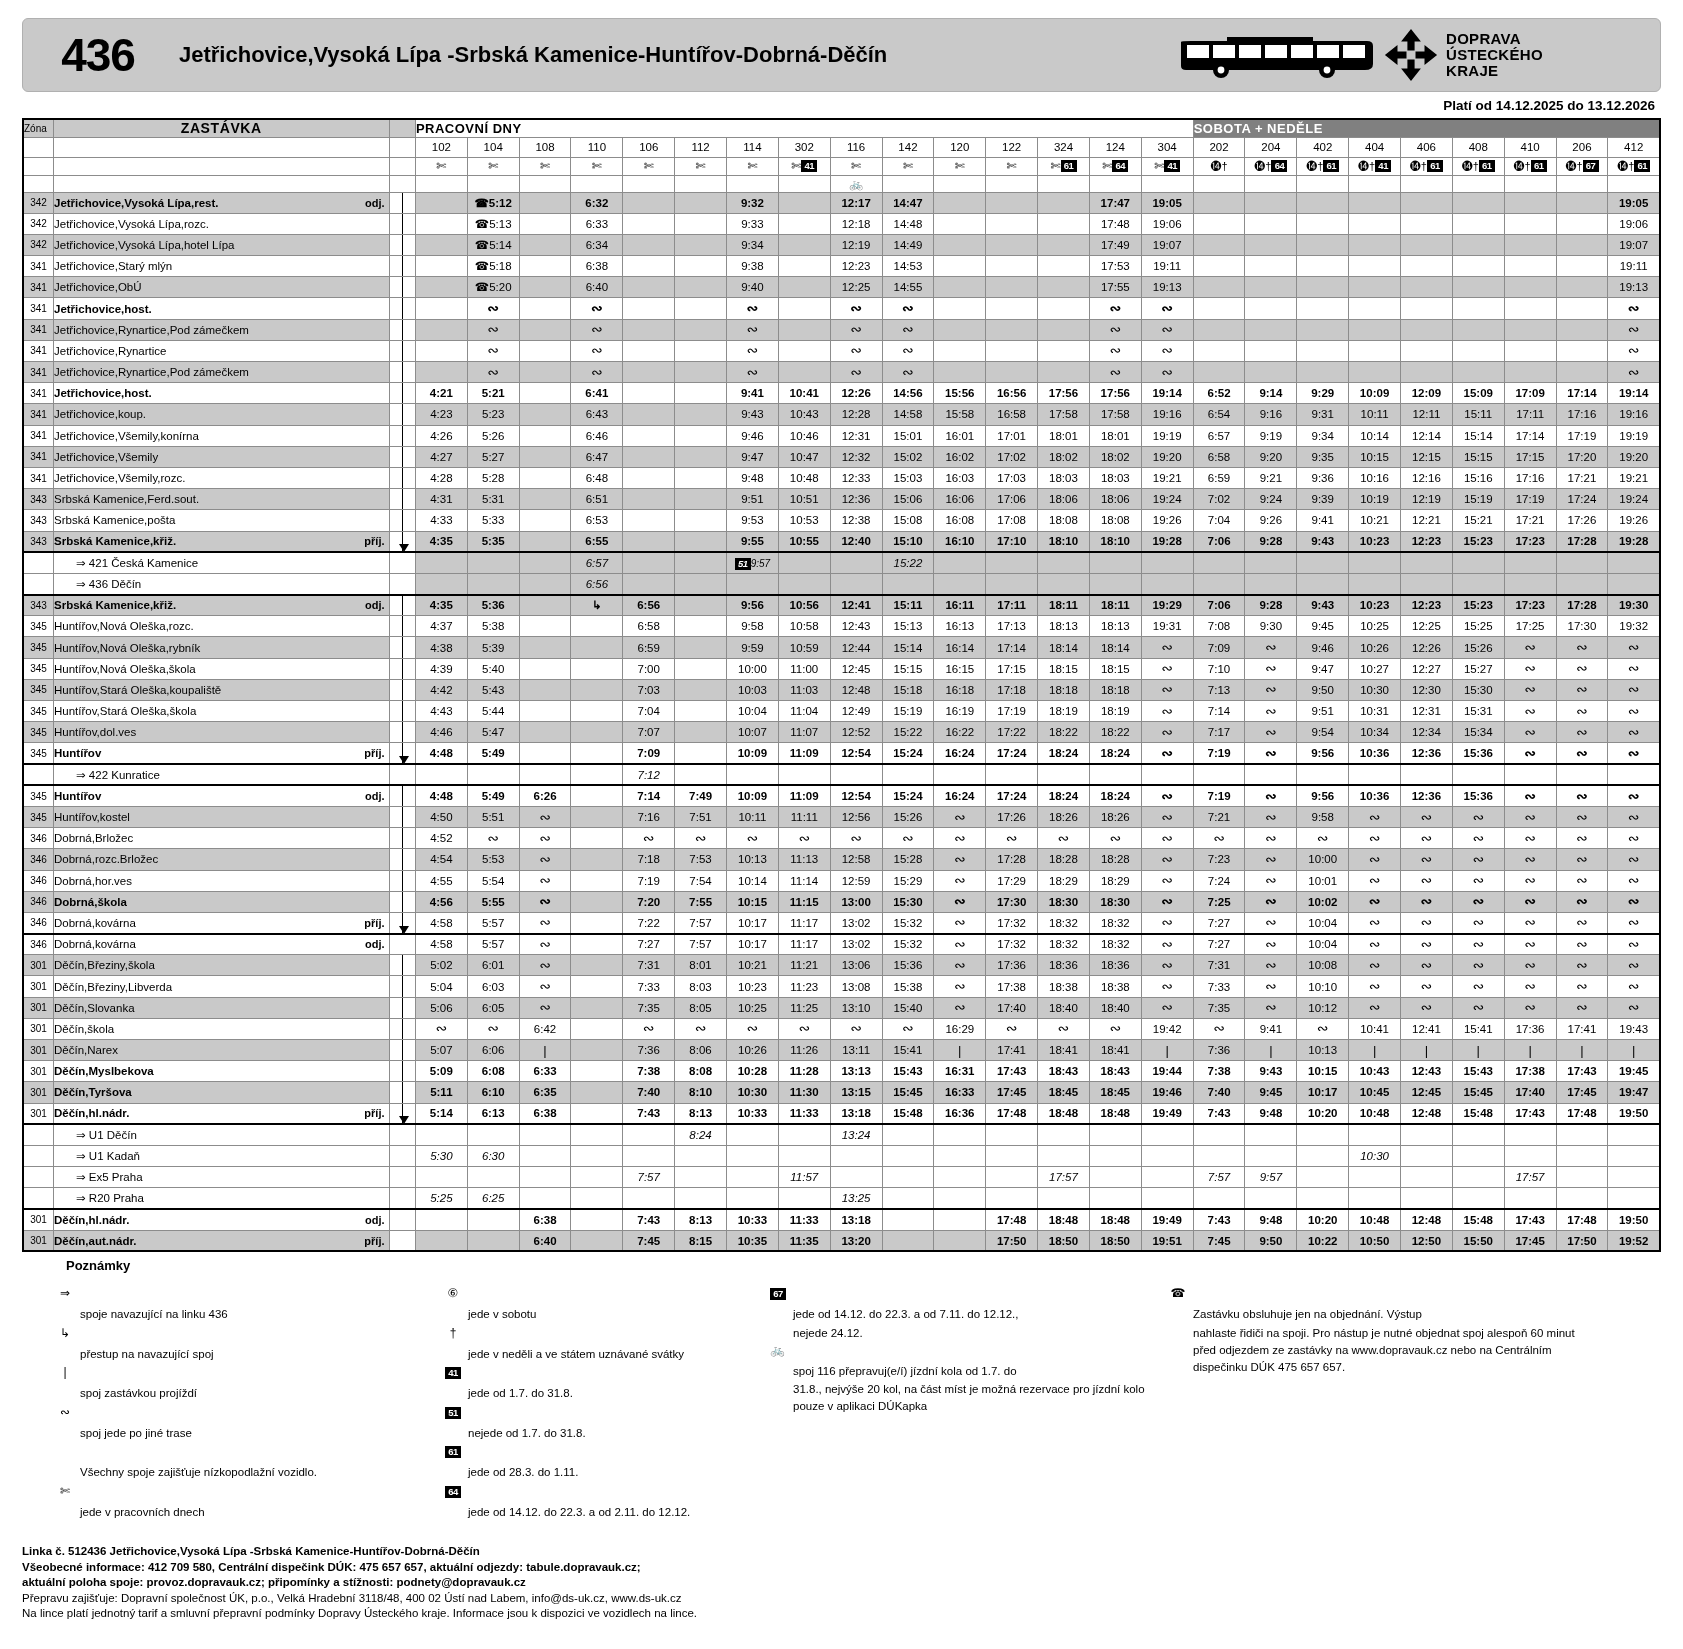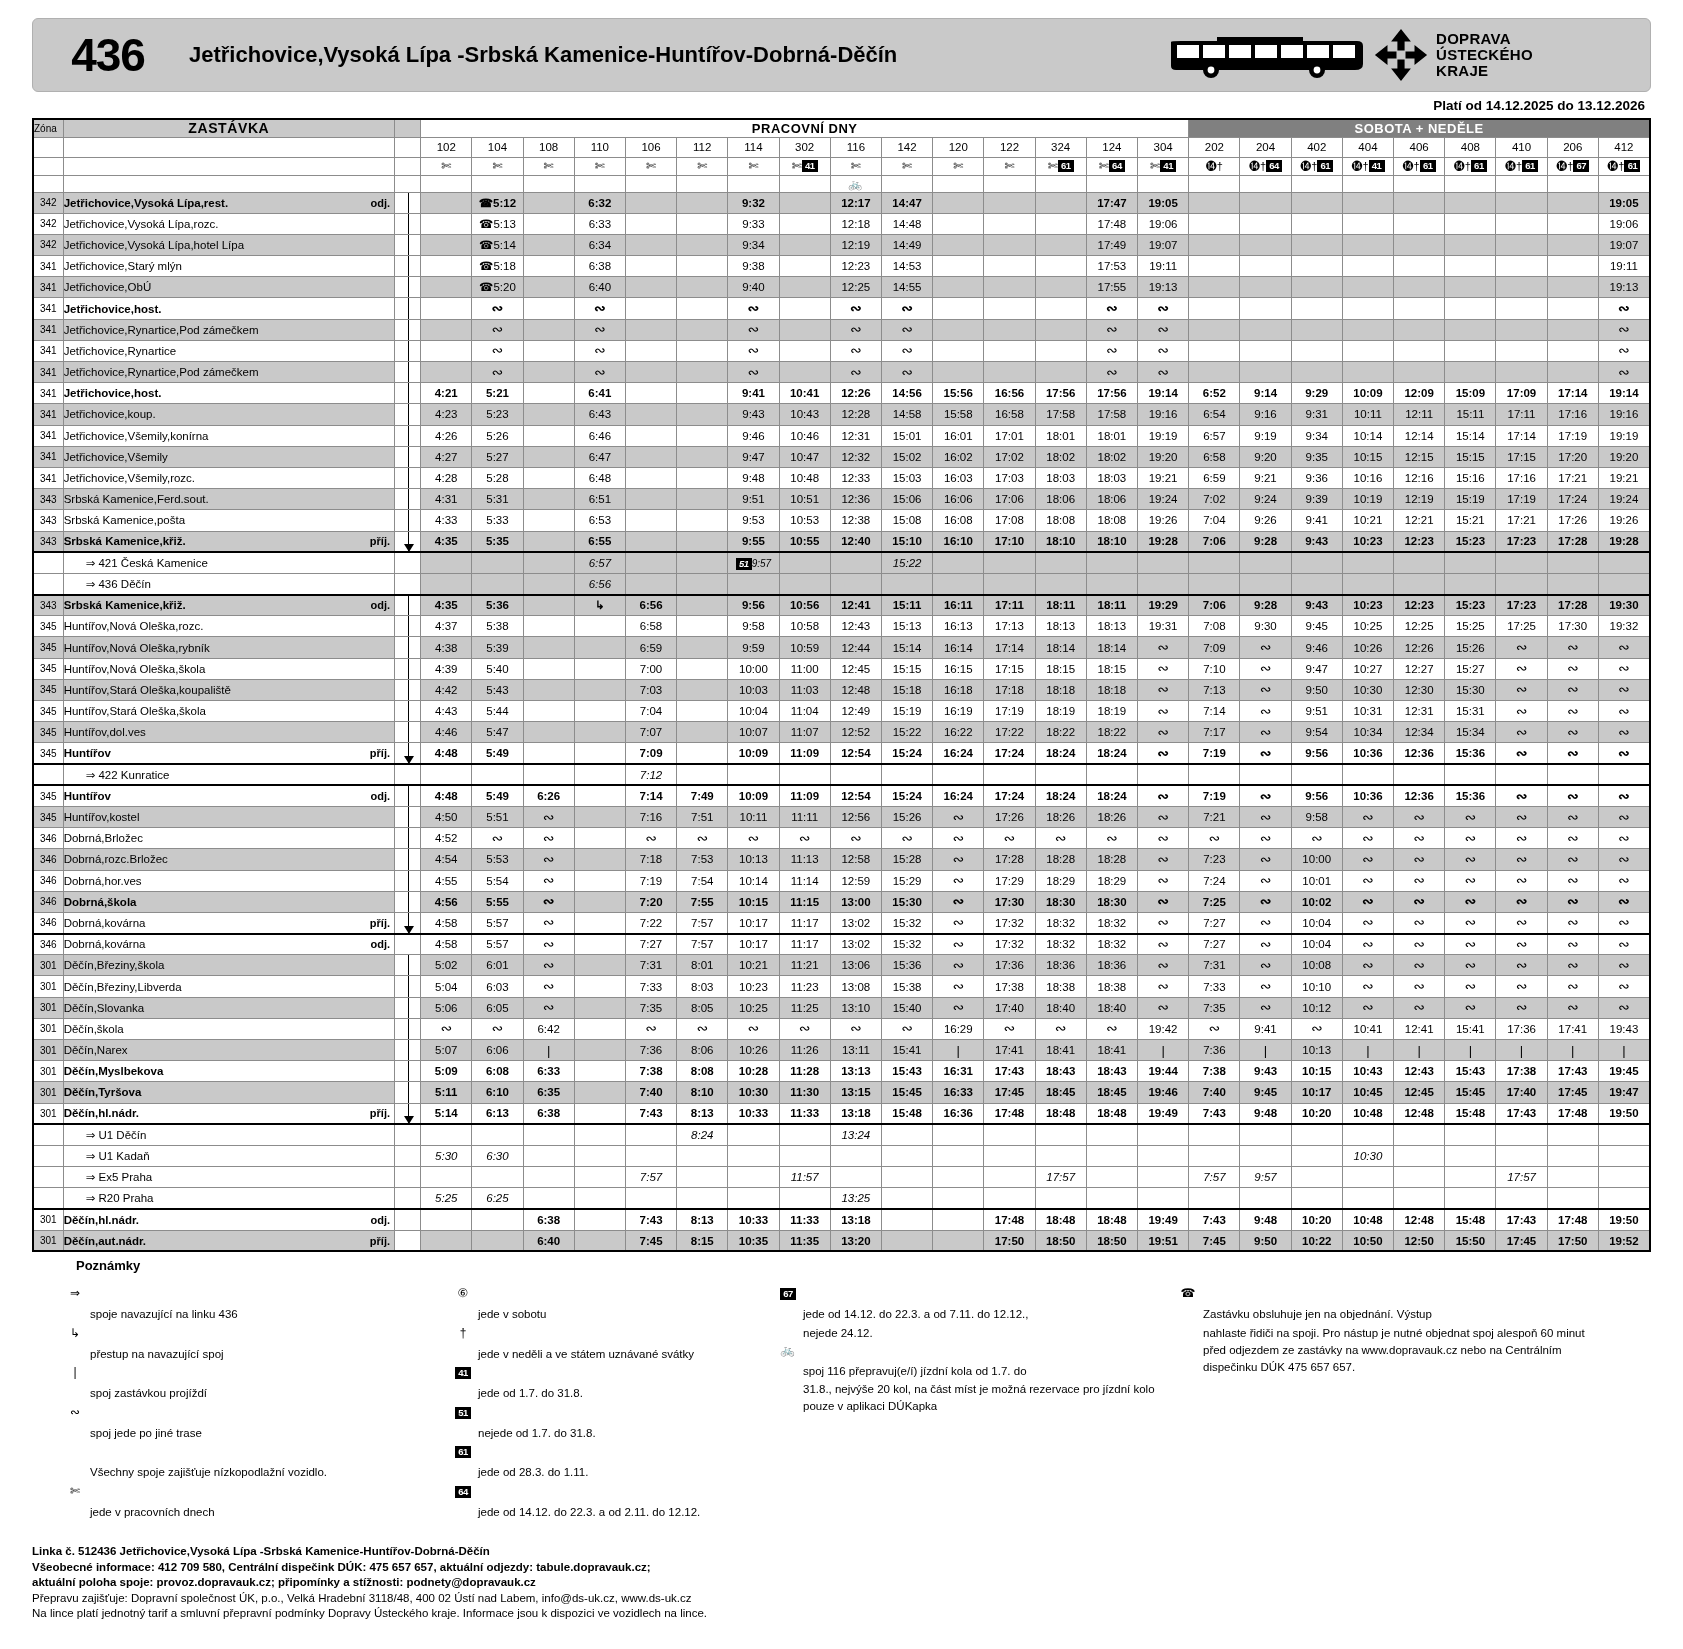--- a/index.html
+++ b/index.html
@@ -1,17 +1,17 @@
 <!DOCTYPE html>
 <html><head>
 <meta charset="utf-8">
 <style>
   html,body{margin:0;padding:0;background:#fff;}
   body{width:1683px;height:1649px;font-family:"Liberation Sans",sans-serif;color:#000;-webkit-font-smoothing:none;}
-  .page{position:relative;width:1683px;height:1649px;box-sizing:border-box;padding:18px 32px;border-radius:27px;}
+  .page{position:relative;width:1683px;height:1649px;box-sizing:border-box;padding:18px 22px;border-radius:27px;}
 
   
   .hdr{display:flex;align-items:stretch;background:#c9c9c9;border:1px solid #b0b0b0;border-radius:6px;height:72px;overflow:hidden;}
   .hdr-num{width:150px;display:flex;align-items:center;justify-content:center;font-size:46px;font-weight:bold;letter-spacing:-1px;}
   .hdr-title{flex:1;display:flex;align-items:center;font-size:22px;font-weight:bold;padding-left:6px;}
   .hdr-bus{width:215px;display:flex;align-items:center;justify-content:center;}
   .hdr-logo{width:270px;display:flex;align-items:center;gap:8px;padding-right:6px;}
   .logo-arrows{width:54px;height:54px;flex:none;}
   .logo-text{font-size:15px;font-weight:bold;line-height:1.07;letter-spacing:.3px;}
   .validity{text-align:right;font-size:13.5px;font-weight:bold;padding:6px 6px 5px 0;}
@@ -30,21 +30,21 @@
   .dep{position:absolute;right:4px;top:50%;transform:translateY(-50%);font-weight:bold;font-size:11px;}
   .conn{font-style:italic;}
   .connrow td{background:#fff;}
   .connrow td.zona,.connrow td.stopc{background:#fff;}
   .sep-bot{border-bottom:2px solid #000 !important;}
   .tilde{font-size:14px;font-family:"Liberation Serif",serif;}
   .pipe{font-size:13px;}
 
   
   .hrow-title{height:18px;}
-  .hcap{background:#c9c9c9;font-weight:bold;text-align:center;font-size:13px;letter-spacing:.5px;}
+  .hcap{background:#c9c9c9;font-weight:bold;font-size:13px;letter-spacing:.5px;}
   .hcap.white{background:#fff;color:#000;}
   .hcap.dark{background:#808080;color:#fff;}
   .zlabel{background:#c9c9c9;font-size:10px;text-align:left;padding-left:3px;}
   .zastavka{background:#c9c9c9;font-weight:bold;text-align:center;font-size:14px;letter-spacing:.6px;}
   .spojnum{text-align:center;font-size:13px;height:20px;}
   .spojsym{text-align:center;height:18px;font-size:11px;}
   .spojsym2{text-align:center;height:17px;font-size:11px;}
 
   .badge{display:inline-block;background:#000;color:#fff;font-size:9.5px;font-weight:bold;padding:0 1px;line-height:12px;min-width:14px;text-align:center;vertical-align:middle;letter-spacing:-.5px;}
   .sym{display:inline-block;vertical-align:middle;font-size:11px;line-height:12px;}

